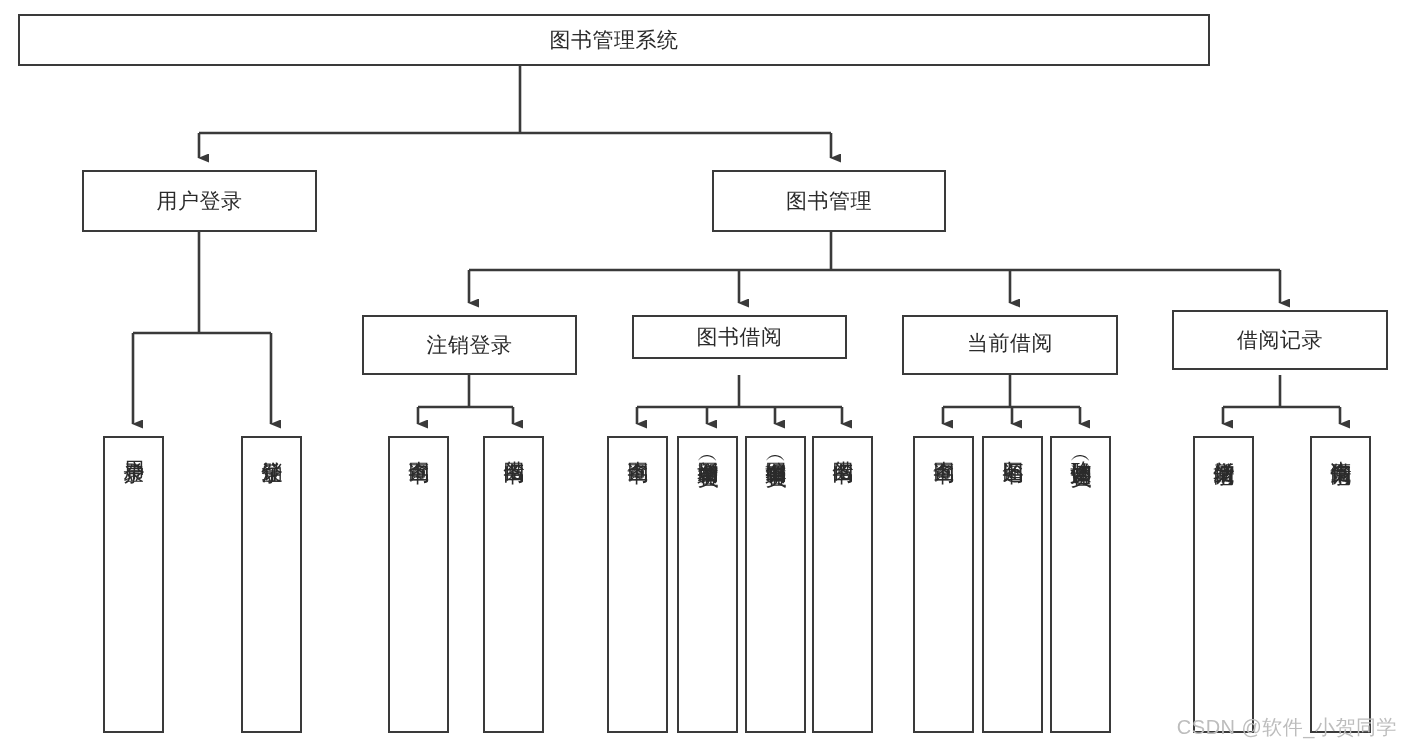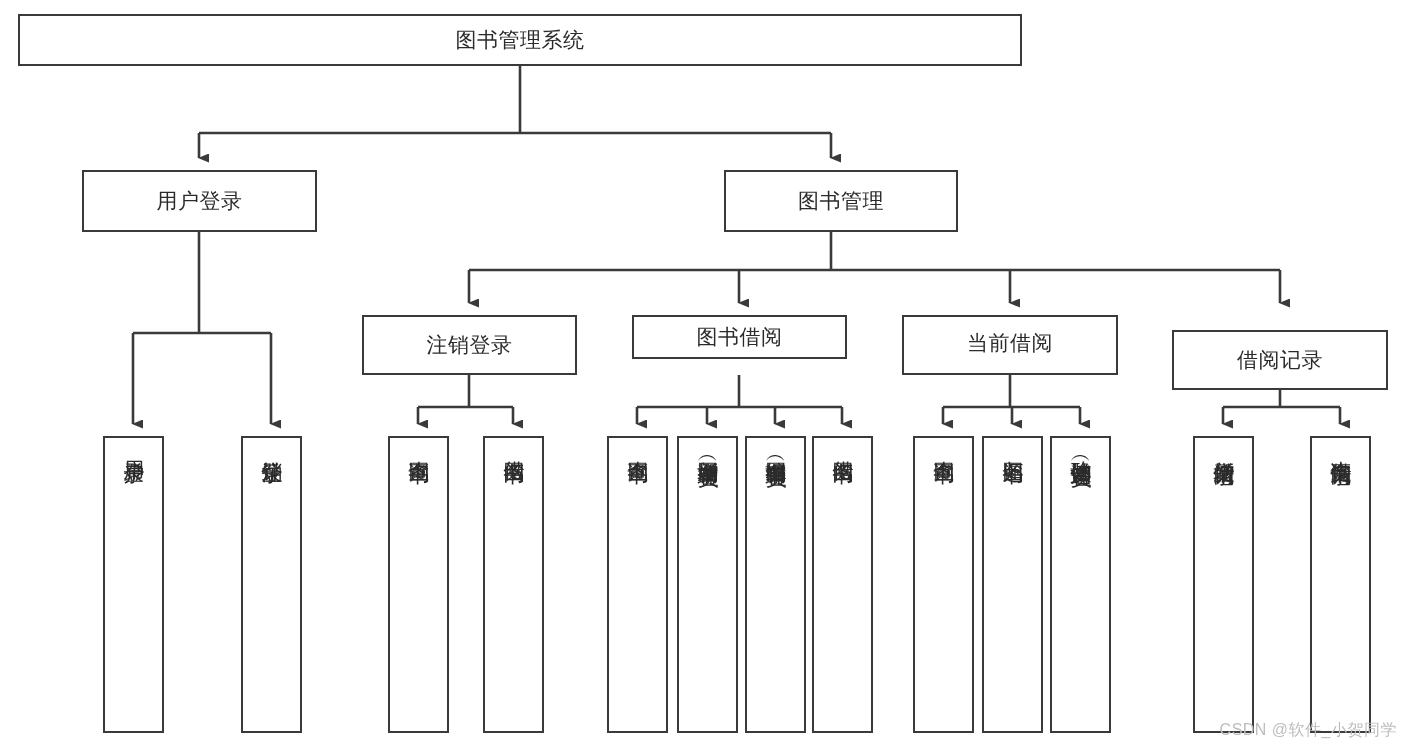--- a/index.html
+++ b/index.html
@@ -51,21 +51,21 @@
     text-align: center;
   }
   .leaf-box {
     align-items: flex-start;
     padding-top: 6px;
   }
   .watermark {
     position: absolute;
     right: 8px;
     bottom: 6px;
-    font-size: 16px;
+    font-size: 20px;
     color: #bdbdbd;
     white-space: nowrap;
     letter-spacing: 0.5px;
   }
 </style>
 </head>
 <body>
 
 <div id="canvas">
 
@@ -112,41 +112,41 @@
       <path d="M 1012 407 L 1012 424" marker-end="url(#arrowhead)"></path>
       <path d="M 1080 407 L 1080 424" marker-end="url(#arrowhead)"></path>
 
       <path d="M 1280 375 L 1280 407"></path>
       <path d="M 1223 407 L 1340 407"></path>
       <path d="M 1223 407 L 1223 424" marker-end="url(#arrowhead)"></path>
       <path d="M 1340 407 L 1340 424" marker-end="url(#arrowhead)"></path>
     </g>
   </svg>
 
-  <div class="node-box" style="left:18px; top:14px; width:1004px; height:52px;">
+  <div class="node-box" style="left:18px; top:14px; width:1192px; height:52px;">
     <span class="node-label">图书管理系统</span>
   </div>
 
   <div class="node-box" style="left:82px; top:170px; width:235px; height:62px;">
     <span class="node-label">用户登录</span>
   </div>
-  <div class="node-box" style="left:712px; top:170px; width:234px; height:62px;margin-left:12px;">
+  <div class="node-box" style="left:712px; top:170px; width:234px; height:62px;">
     <span class="node-label">图书管理</span>
   </div>
 
   <div class="node-box" style="left:362px; top:315px; width:215px; height:60px;">
     <span class="node-label">注销登录</span>
   </div>
   <div class="node-box" style="left:632px; top:315px; width:215px; height:44px;">
     <span class="node-label">图书借阅</span>
   </div>
   <div class="node-box" style="left:902px; top:315px; width:216px; height:60px;font-family:Liberation Mono, monospace;">
     <span class="node-label">当前借阅</span>
   </div>
-  <div class="node-box" style="left:1172px; top:330px; width:216px; height:60px;">
+  <div class="node-box" style="left:1172px; top:310px; width:216px; height:60px;">
     <span class="node-label">借阅记录</span>
   </div>
 
   <div class="node-box leaf-box" style="left:103px; top:436px; width:61px; height:297px;">
     <span class="node-label">用户登录</span>
   </div>
   <div class="node-box leaf-box" style="left:241px; top:436px; width:61px; height:297px;">
     <span class="node-label">注销登录</span>
   </div>
 

